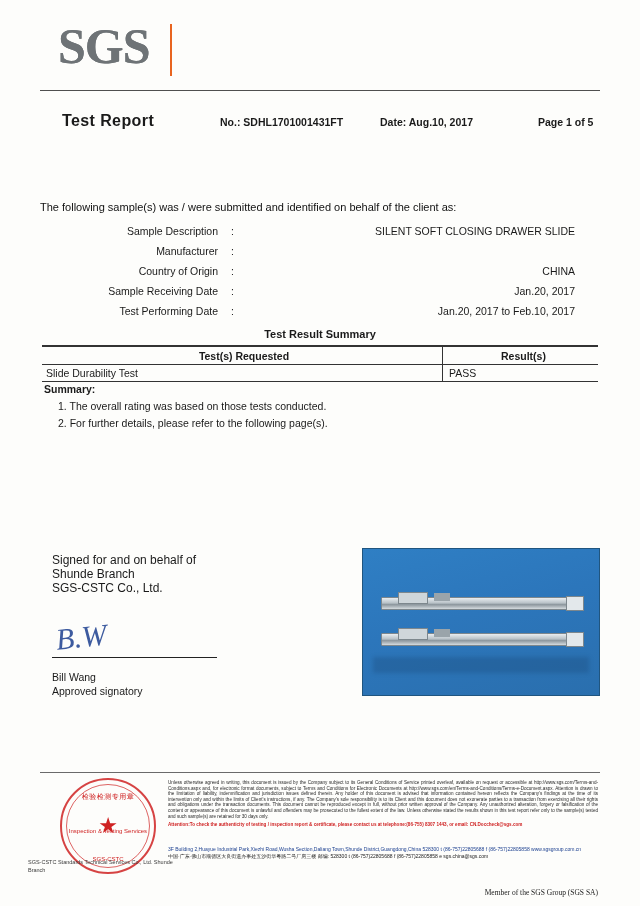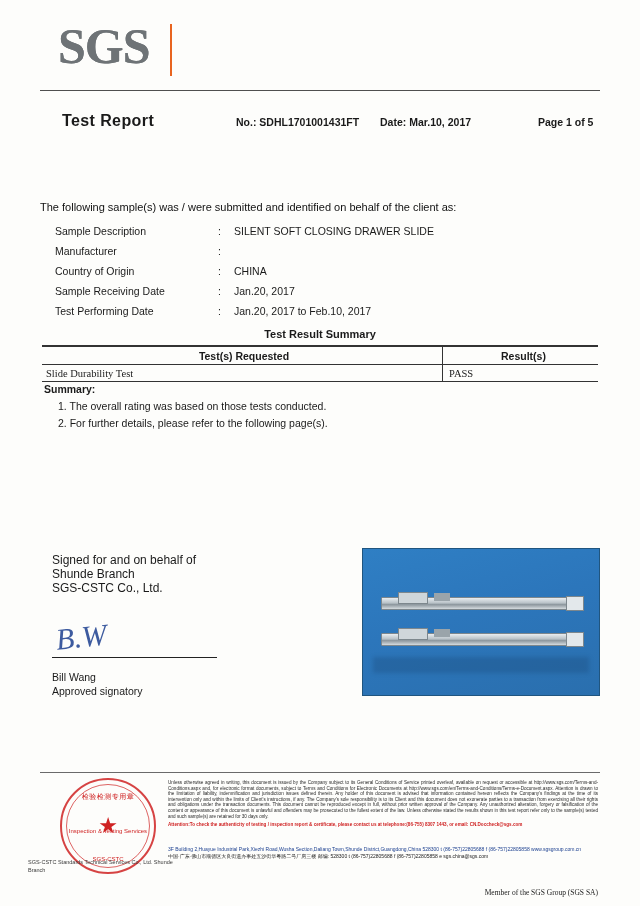--- a/index.html
+++ b/index.html
@@ -75,21 +75,20 @@
     font-weight: bold;
     letter-spacing: 0.4px;
     text-align: center;
   }
   .report-no {
     position: absolute;
     left: 180px;
     top: 4px;
     font-size: 10.5px;
     font-weight: bold;
-    margin-left: 16px;
   }
   .report-date {
     position: absolute;
     left: 340px;
     top: 4px;
     font-size: 10.5px;
     font-weight: bold;
   }
   .report-page {
     position: absolute;
@@ -109,20 +108,21 @@
   }
 
   
   .info {
     position: absolute;
     left: 55px;
     top: 221px;
     width: 520px;
     font-size: 10.5px;
     line-height: 20px;
+    text-align: right;
   }
   .info-row {
     display: flex;
     height: 20px;
     align-items: center;
   }
   .info-label { width: 163px; }
   .info-colon { width: 16px; }
   .info-value { flex: 1; }
 
@@ -155,21 +155,20 @@
     text-align: center;
   }
   .tbl-line-mid {
     height: 1px;
     background: #333;
   }
   .tbl-row {
     display: flex;
     height: 16px;
     align-items: center;
-    font-family: Liberation Serif, serif;
   }
   .tbl-line-bot {
     height: 1px;
     background: #333;
   }
   .col-a { width: 400px; padding-left: 4px; box-sizing: border-box; }
   .col-sep { width: 1px; background: #333; align-self: stretch; }
   .col-b { flex: 1; padding-left: 6px; box-sizing: border-box; }
 
   .summary-block {
@@ -393,21 +392,21 @@
 
   <div class="logo-wrap">
     <div class="logo-text">SGS</div>
     <div class="logo-bar"></div>
   </div>
   <div class="header-rule"></div>
 
   <div class="title-row">
     <div class="report-title">Test Report</div>
     <div class="report-no">No.: SDHL1701001431FT</div>
-    <div class="report-date">Date: Mar.10, 2017</div>
+    <div class="report-date">Date: Aug.10, 2017</div>
     <div class="report-page">Page 1 of 5</div>
   </div>
 
   <div class="intro">The following sample(s) was / were submitted and identified on behalf of the client as:</div>
 
   <div class="info">
     <div class="info-row">
       <div class="info-label">Sample Description</div>
       <div class="info-colon">:</div>
       <div class="info-value">SILENT SOFT CLOSING DRAWER SLIDE</div>

